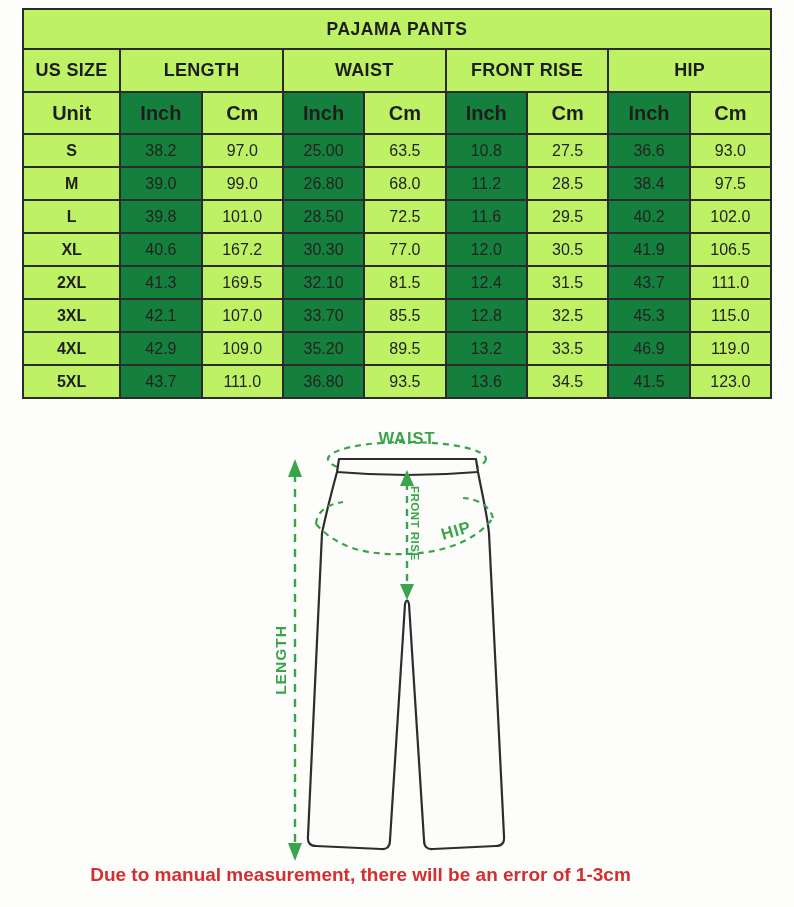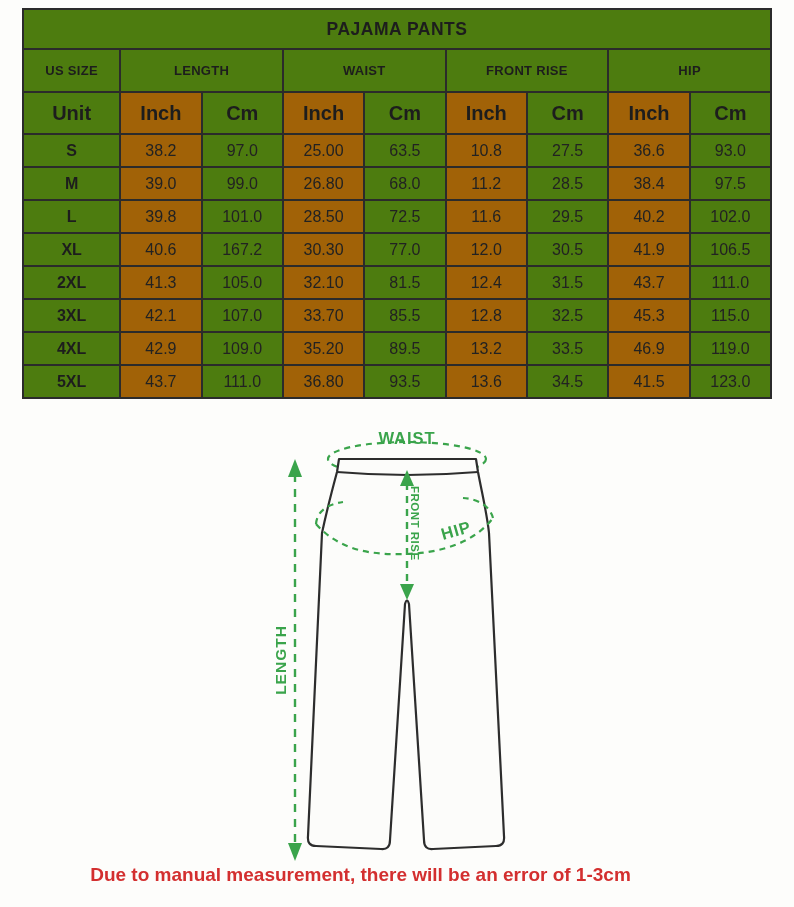--- a/index.html
+++ b/index.html
@@ -12,24 +12,24 @@
     color:#1d1d1d;
   }
   .size-table {
     position:absolute; left:22px; top:8px; width:750px;
     border-collapse:collapse; table-layout:fixed;
   }
   .size-table th, .size-table td {
     border:2px solid #2b2b2b;
     text-align:center; vertical-align:middle;
   }
-  .c-gray  { background:#4d7c0f;margin-left:11px; }
-  .c-white { background:#a16207; }
+  .c-gray  { background:#bef264;margin-left:11px; }
+  .c-white { background:#15803d; }
   .title-row th { height:40px; font-size:17.5px; font-weight:bold; letter-spacing:.5px; }
-  .group-row th { height:43px; font-size:13px; font-weight:bold; letter-spacing:.3px; }
+  .group-row th { height:43px; font-size:18px; font-weight:bold; letter-spacing:.3px; }
   .unit-row th  { height:42px; font-size:20px; font-weight:bold; }
   .size-table tbody th { height:33px; font-size:16px; font-weight:bold; }
   .size-table tbody td { height:33px; font-size:16px; font-weight:normal; color:#222; }
   .col-size { width:13%; }
 
   .diagram-svg { position:absolute; left:0; top:418px; }
   .svg-label { font-family:"Liberation Sans", sans-serif; font-weight:bold; fill:#3aa44b; }
 
   .footnote {
     position:absolute; left:0; top:864px; width:721px;
@@ -115,21 +115,21 @@
         <td class="c-white">30.30</td>
         <td class="c-gray">77.0</td>
         <td class="c-white">12.0</td>
         <td class="c-gray">30.5</td>
         <td class="c-white">41.9</td>
         <td class="c-gray">106.5</td>
       </tr>
       <tr>
         <th class="c-gray">2XL</th>
         <td class="c-white">41.3</td>
-        <td class="c-gray">105.0</td>
+        <td class="c-gray">169.5</td>
         <td class="c-white">32.10</td>
         <td class="c-gray">81.5</td>
         <td class="c-white">12.4</td>
         <td class="c-gray">31.5</td>
         <td class="c-white">43.7</td>
         <td class="c-gray">111.0</td>
       </tr>
       <tr>
         <th class="c-gray">3XL</th>
         <td class="c-white">42.1</td>

